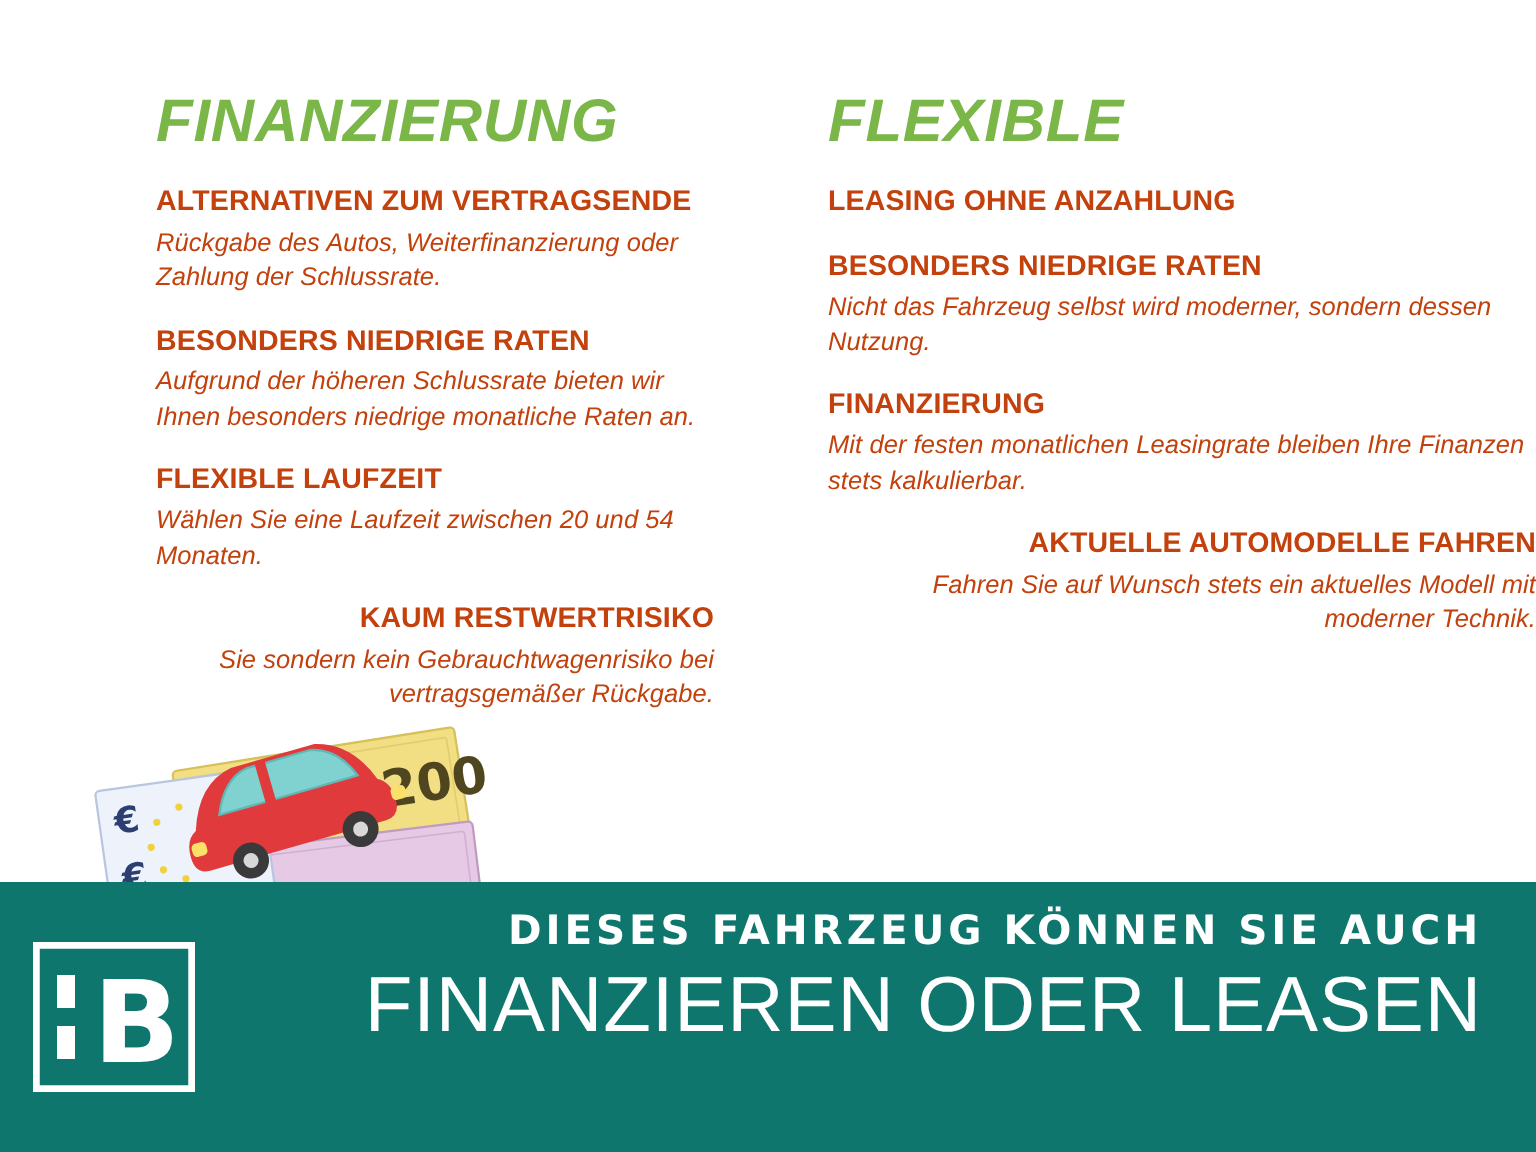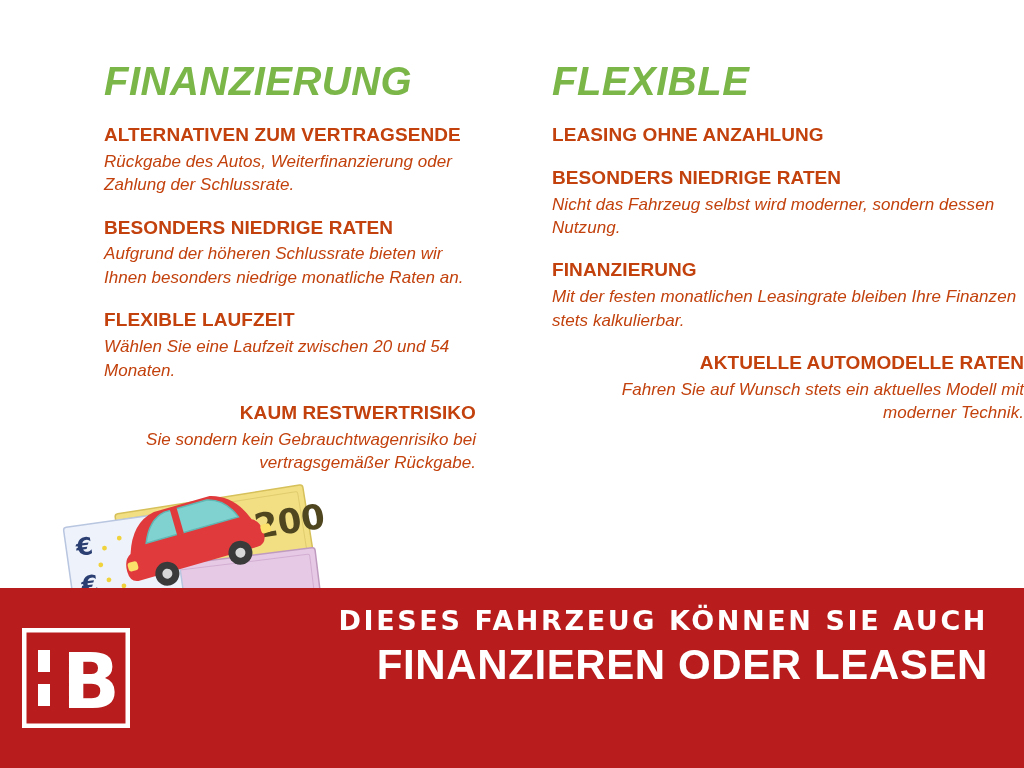--- a/index.html
+++ b/index.html
@@ -69,42 +69,42 @@
     height: 230px;
   }
 
   
   .banner {
     position: absolute;
     left: 0;
     bottom: 0;
     width: 1024px;
     height: 180px;
-    background: #b91c1c;
+    background: #0f766e;
     margin-top: 43px;
   }
   .banner-text {
     position: absolute;
     right: 36px;
     top: 18px;
     text-align: right;
     color: #ffffff;
   }
   .banner-line1 {
     font-family: "DejaVu Sans", sans-serif;
     font-size: 27px;
     font-weight: bold;
     letter-spacing: 2.6px;
     line-height: 1.1;
     margin-bottom: 6px;
     text-transform: uppercase;
   }
   .banner-line2 {
-    font-size: 42px;
-    font-weight: bold;
+    font-size: 52px;
+    font-weight: normal;
     letter-spacing: 0.6px;
     line-height: 1.1;
     text-transform: uppercase;
   }
 
   
   .logo {
     position: absolute;
     left: 22px;
     bottom: 40px;
@@ -154,21 +154,21 @@
         <div class="block-title">BESONDERS NIEDRIGE RATEN</div>
         <div class="block-body">Nicht das Fahrzeug selbst wird moderner, sondern dessen Nutzung.</div>
       </div>
 
       <div class="block">
         <div class="block-title">FINANZIERUNG</div>
         <div class="block-body">Mit der festen monatlichen Leasingrate bleiben Ihre Finanzen stets kalkulierbar.</div>
       </div>
 
       <div class="block">
-        <div class="block-title">AKTUELLE AUTOMODELLE RATEN</div>
+        <div class="block-title">AKTUELLE AUTOMODELLE FAHREN</div>
         <div class="block-body">Fahren Sie auf Wunsch stets ein aktuelles Modell mit moderner Technik.</div>
       </div>
     </div>
 
   </div>
 
   <div class="illustration">
     <svg width="320" height="230" viewBox="0 0 320 230" xmlns="http://www.w3.org/2000/svg">
 
       <g transform="rotate(-9 160 90)">

